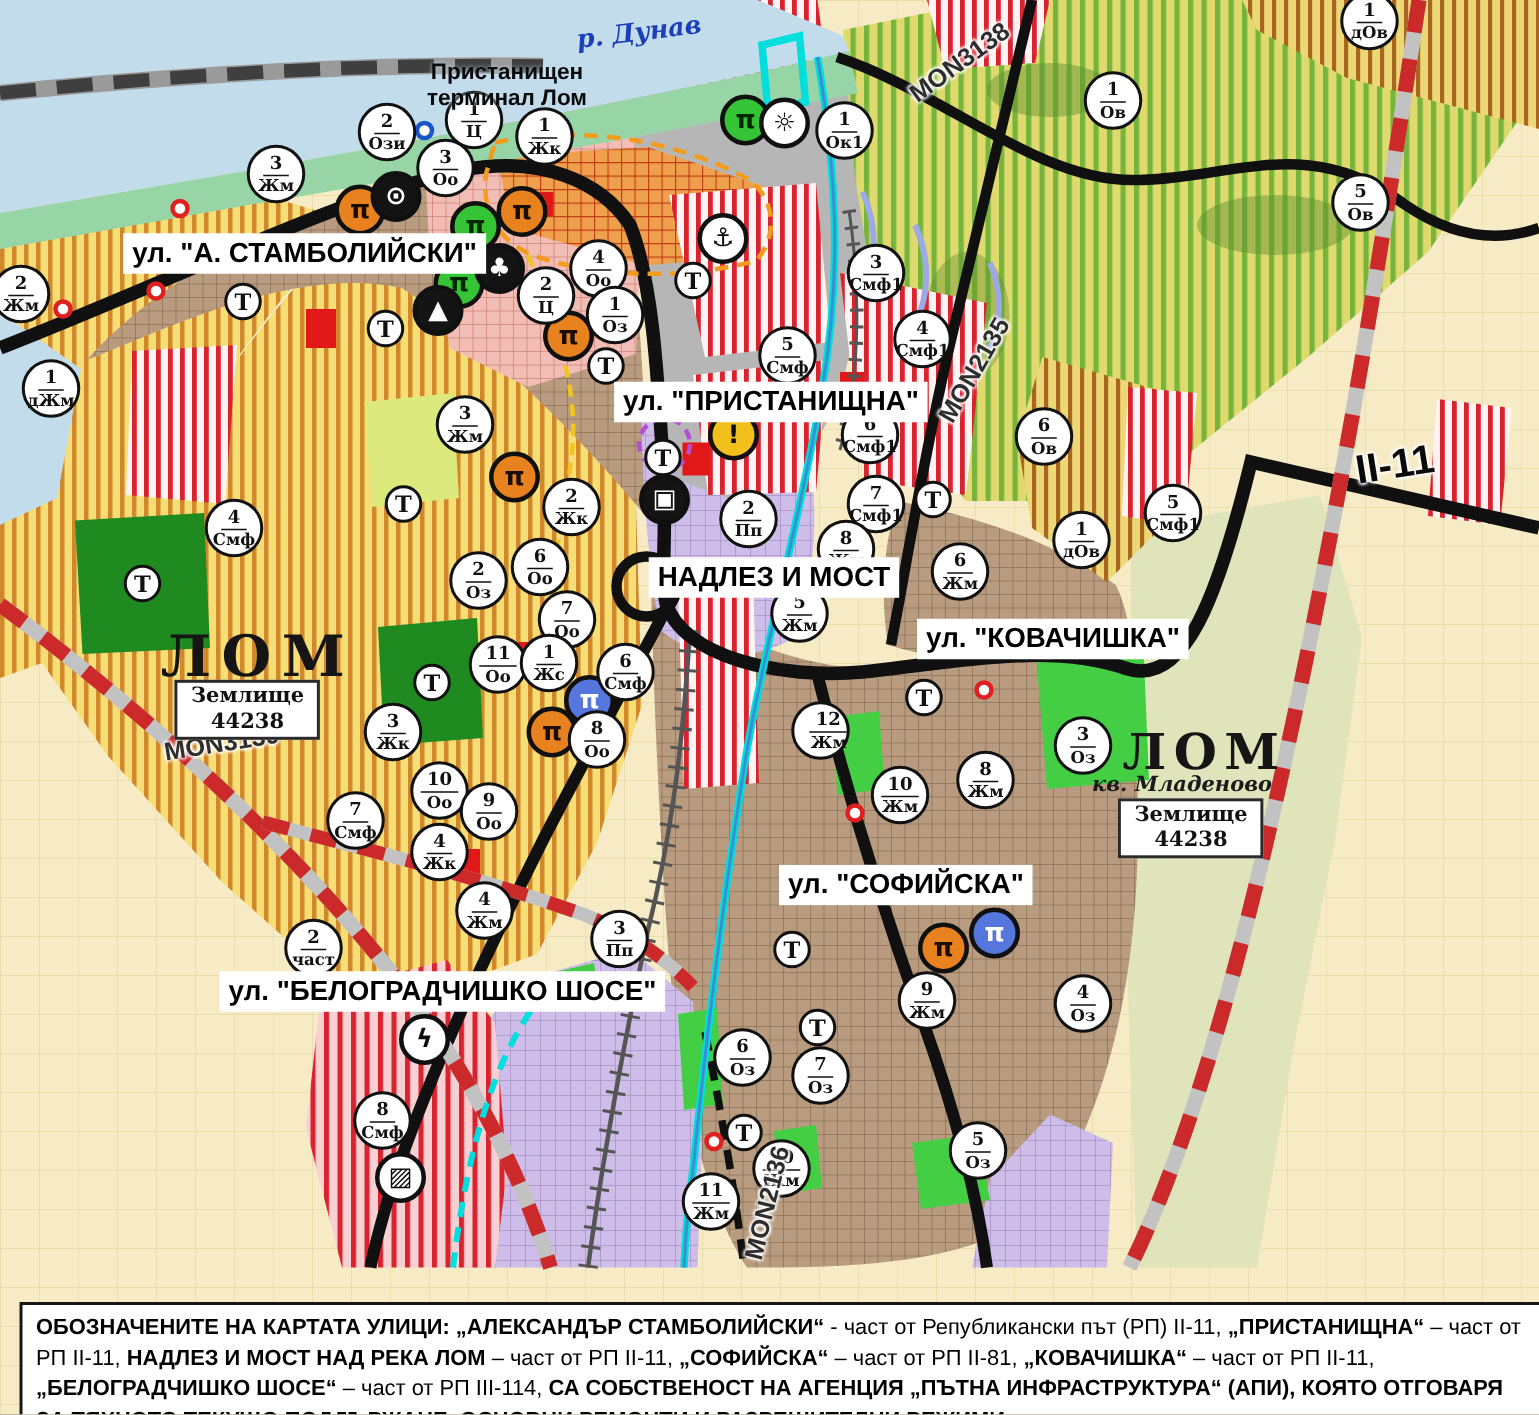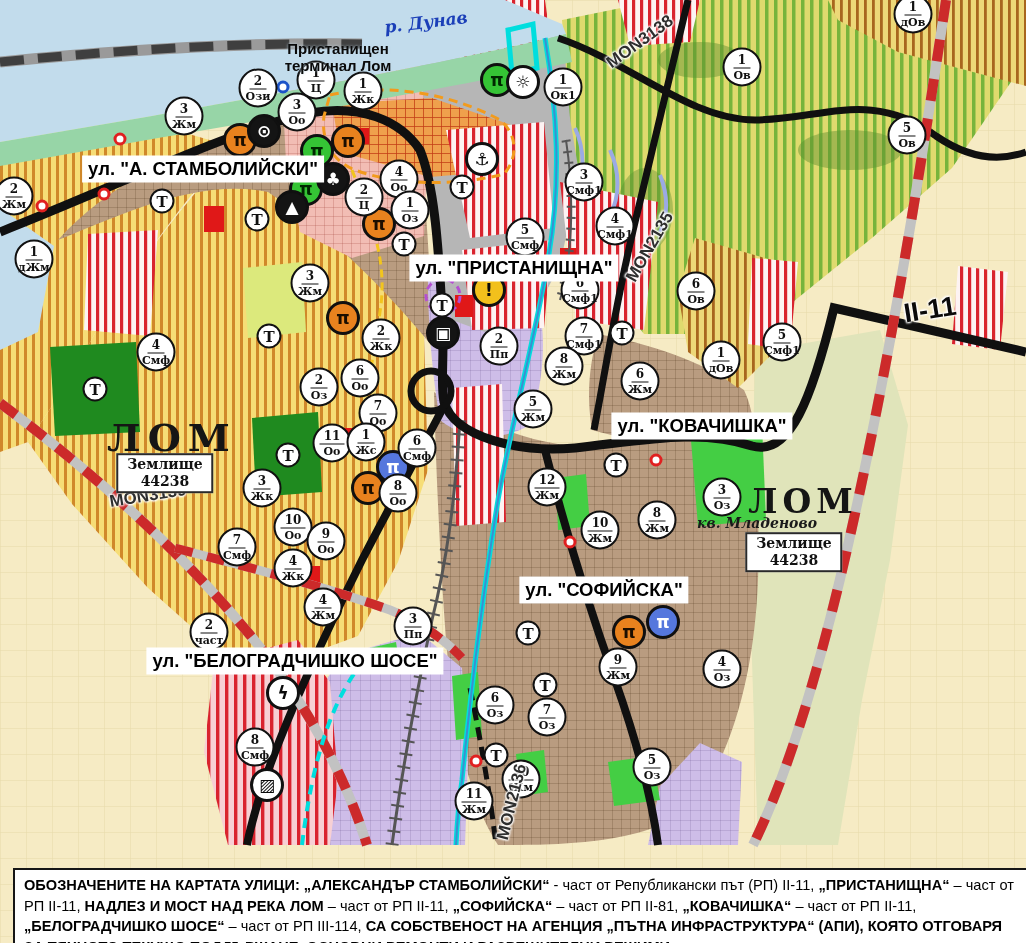--- a/index.html
+++ b/index.html
@@ -192,39 +192,40 @@
 
 <div class="river-label" style="left:426px;top:22px">р. Дунав</div>
 
 <div class="terminal-label" style="left:338px;top:57px">
   <div>Пристанищен</div>
   <div>терминал Лом</div>
 </div>
 
 <div class="city-label" style="left:172px;top:437px">ЛОМ</div>
 <div class="city-label east" style="left:803px;top:501px">ЛОМ</div>
-<div class="district-label" style="left:757px;top:523px">кв. Младеново</div>
+<div class="district-label" style="left:788px;top:523px">кв. Младеново</div>
 
 <div class="land-box" style="left:165px;top:473px">
   <div>Землище</div>
   <div>44238</div>
 </div>
 <div class="land-box" style="left:794px;top:552px">
   <div>Землище</div>
   <div>44238</div>
 </div>
 
 <div class="road-label" style="left:640px;top:42px;transform:translate(-50%,-50%) rotate(-36deg)">MON3138</div>
 <div class="road-label" style="left:650px;top:247px;transform:translate(-50%,-50%) rotate(-60deg)">MON2135</div>
 <div class="road-label" style="left:148px;top:496px;transform:translate(-50%,-50%) rotate(-9deg)">MON3139</div>
 <div class="road-label" style="left:512px;top:802px;transform:translate(-50%,-50%) rotate(-76deg)">MON2136</div>
 <div class="road-label big" style="left:930px;top:310px;transform:translate(-50%,-50%) rotate(-9deg)">II-11</div>
 
 <div class="street-label" style="left:203px;top:169px">ул. "А. СТАМБОЛИЙСКИ"</div>
 <div class="street-label" style="left:514px;top:268px">ул. "ПРИСТАНИЩНА"</div>
+<div class="street-label" style="left:516px;top:385px">НАДЛЕЗ И МОСТ</div>
 <div class="street-label" style="left:702px;top:426px">ул. "КОВАЧИШКА"</div>
 <div class="street-label" style="left:604px;top:590px">ул. "СОФИЙСКА"</div>
 <div class="street-label" style="left:295px;top:661px">ул. "БЕЛОГРАДЧИШКО ШОСЕ"</div>
 
 <div id="map" style="position:absolute;left:0;top:0;width:1026px;height:943px;z-index:1;pointer-events:none">
       <div class="marker" style="left: 258px; top: 88px;">
         <div class="n">2</div>
         <div class="c">Ози</div>
       </div>
       <div class="marker" style="left: 316px; top: 80px;">
@@ -396,21 +397,21 @@
         <div class="c">Ов</div>
       </div>
       <div class="marker" style="left: 907px; top: 135px;">
         <div class="n">5</div>
         <div class="c">Ов</div>
       </div>
       <div class="marker" style="left: 913px; top: 14px;">
         <div class="n">1</div>
         <div class="c">дОв</div>
       </div>
-      <div class="marker" style="left: 547px; top: 487px;">
+      <div class="marker" style="left: 547px; top: 487px; align-items: flex-end;">
         <div class="n">12</div>
         <div class="c">Жм</div>
       </div>
       <div class="marker" style="left: 600px; top: 530px;">
         <div class="n">10</div>
         <div class="c">Жм</div>
       </div>
       <div class="marker" style="left: 657px; top: 520px;">
         <div class="n">8</div>
         <div class="c">Жм</div>

